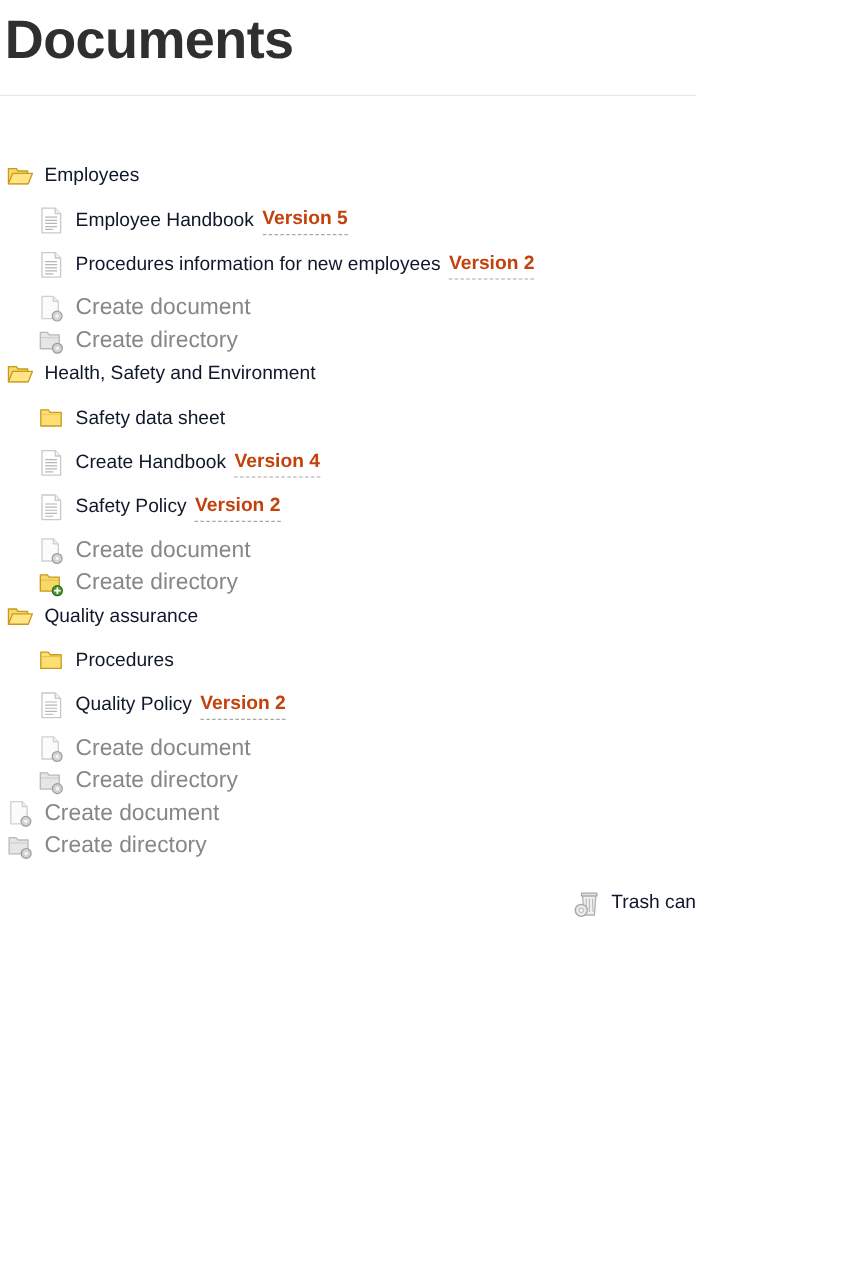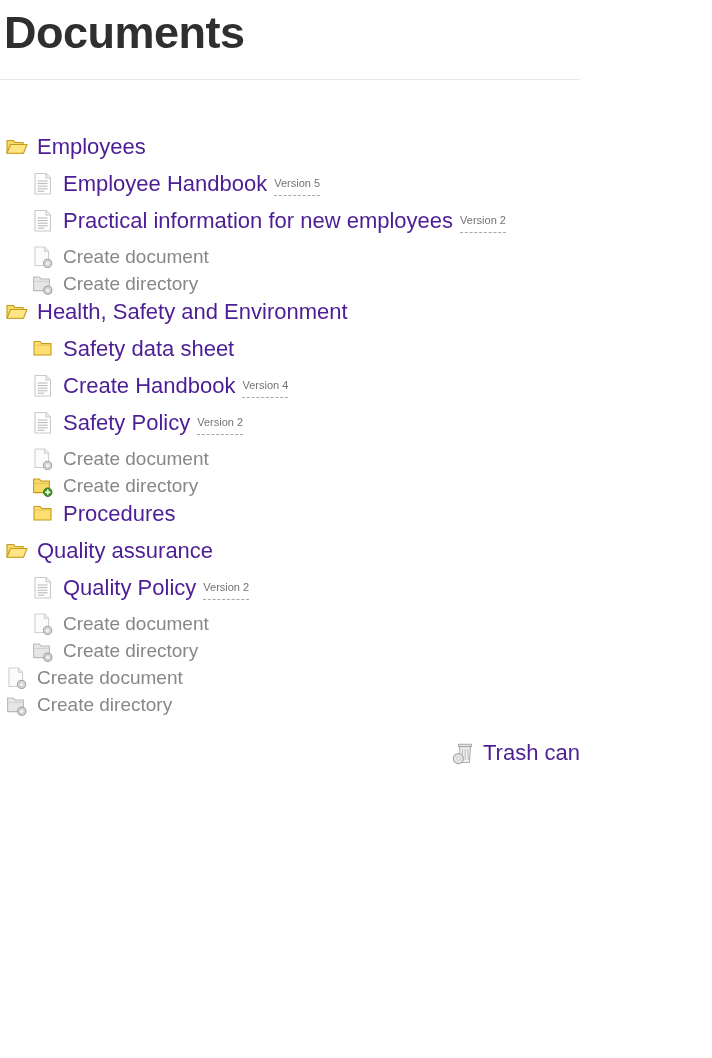--- a/index.html
+++ b/index.html
@@ -61,36 +61,37 @@
     flex: 0 0 auto;
     width: 22px;
     height: 24px;
     margin-right: 9px;
     display: inline-block;
     position: relative;
   }
   .icon svg { display: block; }
 
   .label {
-    color: #4c1d95;
-    font-size: 22px;
+    color: #0f172a;
+    font-size: 16px;
     line-height: 26px;
   }
   .label.muted {
     color: #878787;
     font-size: 19px;
     line-height: 23px;
   }
   .version {
-    color: #737373;
-    font-size: 11px;
+    color: #c2410c;
+    font-size: 16px;
     line-height: 22px;
     margin-left: 7px;
     border-bottom: 1px dashed #a8a8a8;
     padding-bottom: 1px;
+    font-weight: bold;
   }
 </style>
 </head>
 <body>
 
 <div class="page">
 
   <h1 class="page-title">Documents</h1>
   <hr class="title-rule">
 
@@ -128,21 +129,21 @@
             <path d="M14 1.5 L14 6 L18.5 6" fill="#f1f1f1" stroke="#c9c9c9" stroke-width="1.1" stroke-linejoin="round"></path>
             <g stroke="#b6b6b6" stroke-width="1">
               <path d="M5.6 9 H15.6"></path>
               <path d="M5.6 11.6 H15.6"></path>
               <path d="M5.6 14.2 H15.6"></path>
               <path d="M5.6 16.8 H15.6"></path>
               <path d="M5.6 19.2 H12.4"></path>
             </g>
           </svg>
         </span>
-        <span class="label">Practical information for new employees</span>
+        <span class="label">Procedures information for new employees</span>
         <span class="version">Version 2</span>
       </li>
       <li class="row action level-1">
         <span class="icon">
           <svg width="22" height="24" viewBox="0 0 22 24">
             <path d="M3 2 L12.5 2 L16.6 6.2 L16.6 20.5 L3 20.5 Z" fill="#fbfbfb" stroke="#cfcfcf" stroke-width="1.1" stroke-linejoin="round"></path>
             <path d="M12.5 2 L12.5 6.2 L16.6 6.2" fill="#ededed" stroke="#cfcfcf" stroke-width="1.1" stroke-linejoin="round"></path>
             <circle cx="15.6" cy="18.4" r="4.1" fill="#d4d4d4" stroke="#9d9d9d" stroke-width="1"></circle>
             <circle cx="15.6" cy="18.4" r="1.5" fill="#f4f4f4"></circle>
           </svg>
@@ -230,37 +231,37 @@
             <path d="M2.2 9.4 L16.8 9.4" stroke="#e2c254" stroke-width="1"></path>
             <circle cx="15.8" cy="18.2" r="4.2" fill="#4a9b2f" stroke="#2f6b1d" stroke-width="1"></circle>
             <g stroke="#ffffff" stroke-width="1.5" stroke-linecap="round">
               <path d="M13.7 18.2 H17.9"></path>
               <path d="M15.8 16.1 V20.3"></path>
             </g>
           </svg>
         </span>
         <span class="label muted">Create directory</span>
       </li>
+      <li class="row folder level-0">
+        <span class="icon">
+          <svg width="22" height="22" viewBox="0 0 22 22">
+            <path d="M1 5.5 L1 18 L17 18 L17 7.5 L9 7.5 L7.6 5.5 Z" fill="#f6d96b" stroke="#c79a19" stroke-width="1.1"></path>
+            <path d="M4.5 9.5 L21 9.5 L17.5 18.2 L1 18.2 Z" fill="#ffe585" stroke="#c79a19" stroke-width="1.1" stroke-linejoin="round"></path>
+          </svg>
+        </span>
+        <span class="label">Quality assurance</span>
+      </li>
       <li class="row folder level-1">
         <span class="icon">
           <svg width="22" height="22" viewBox="0 0 22 22">
             <path d="M2 4.5 L8.2 4.5 L9.8 6.6 L19 6.6 L19 18 L2 18 Z" fill="#ffdf74" stroke="#c79a19" stroke-width="1.1" stroke-linejoin="round"></path>
             <path d="M2.6 8.2 L18.4 8.2" stroke="#e8c455" stroke-width="1"></path>
           </svg>
         </span>
         <span class="label">Procedures</span>
-      </li>
-      <li class="row folder level-0">
-        <span class="icon">
-          <svg width="22" height="22" viewBox="0 0 22 22">
-            <path d="M1 5.5 L1 18 L17 18 L17 7.5 L9 7.5 L7.6 5.5 Z" fill="#f6d96b" stroke="#c79a19" stroke-width="1.1"></path>
-            <path d="M4.5 9.5 L21 9.5 L17.5 18.2 L1 18.2 Z" fill="#ffe585" stroke="#c79a19" stroke-width="1.1" stroke-linejoin="round"></path>
-          </svg>
-        </span>
-        <span class="label">Quality assurance</span>
       </li>
       <li class="row document level-1">
         <span class="icon">
           <svg width="22" height="24" viewBox="0 0 22 24">
             <path d="M3 1.5 L14 1.5 L18.5 6 L18.5 22 L3 22 Z" fill="#ffffff" stroke="#c9c9c9" stroke-width="1.1" stroke-linejoin="round"></path>
             <path d="M14 1.5 L14 6 L18.5 6" fill="#f1f1f1" stroke="#c9c9c9" stroke-width="1.1" stroke-linejoin="round"></path>
             <g stroke="#b6b6b6" stroke-width="1">
               <path d="M5.6 9 H15.6"></path>
               <path d="M5.6 11.6 H15.6"></path>
               <path d="M5.6 14.2 H15.6"></path>

